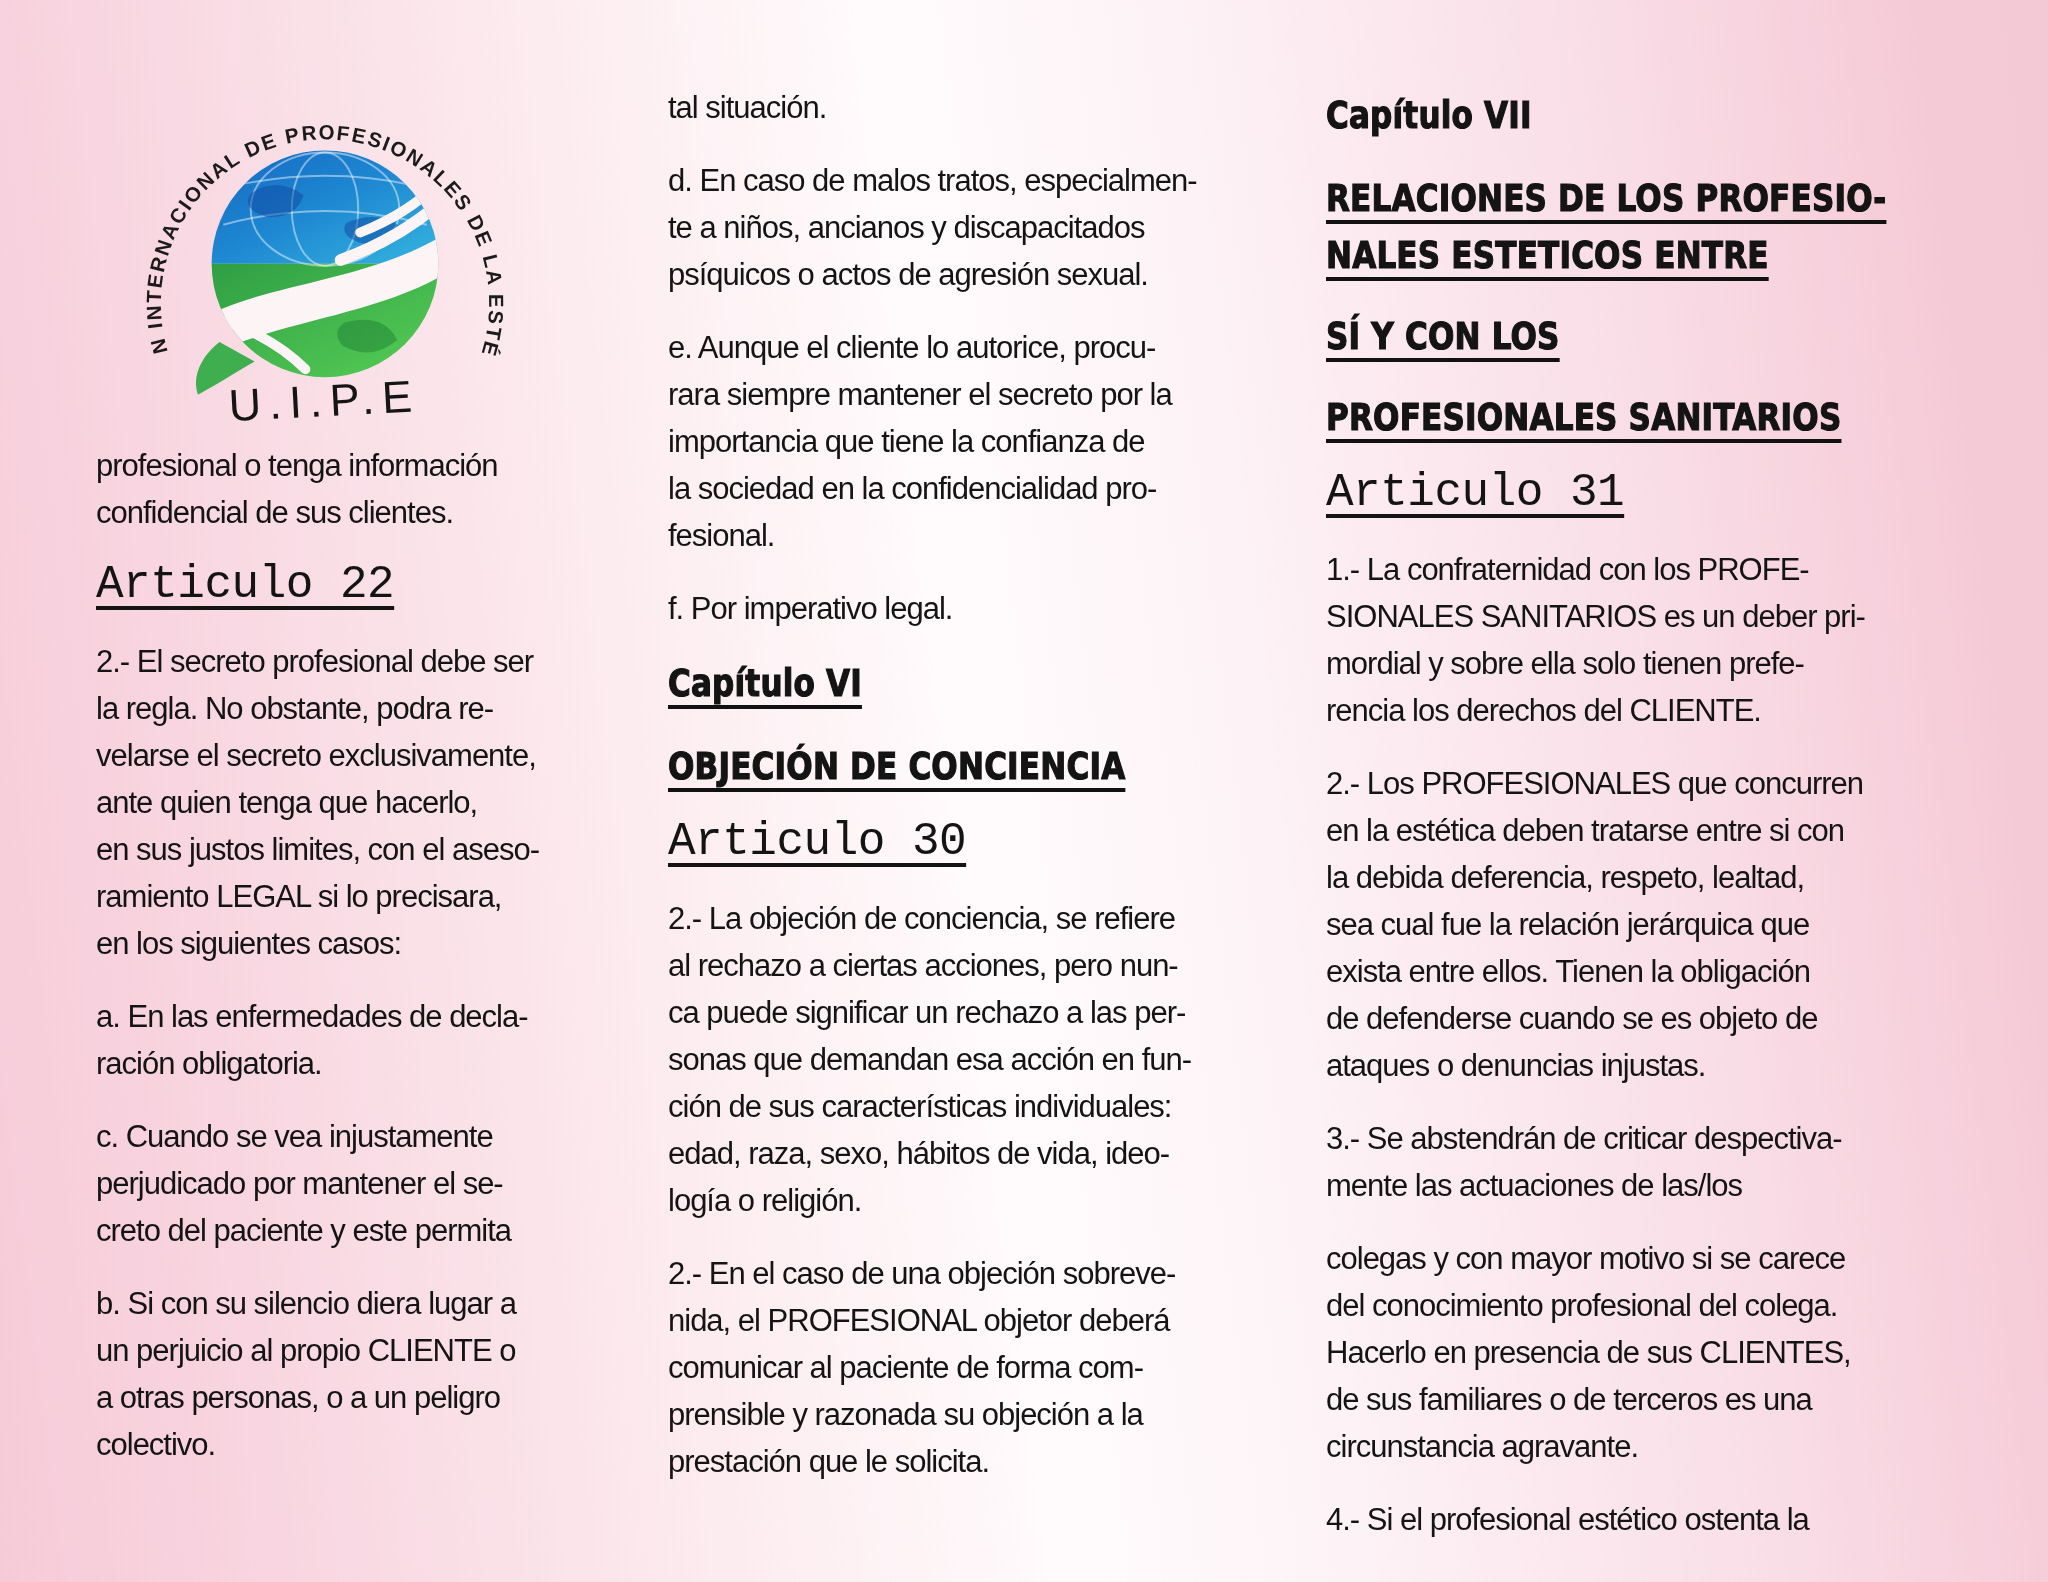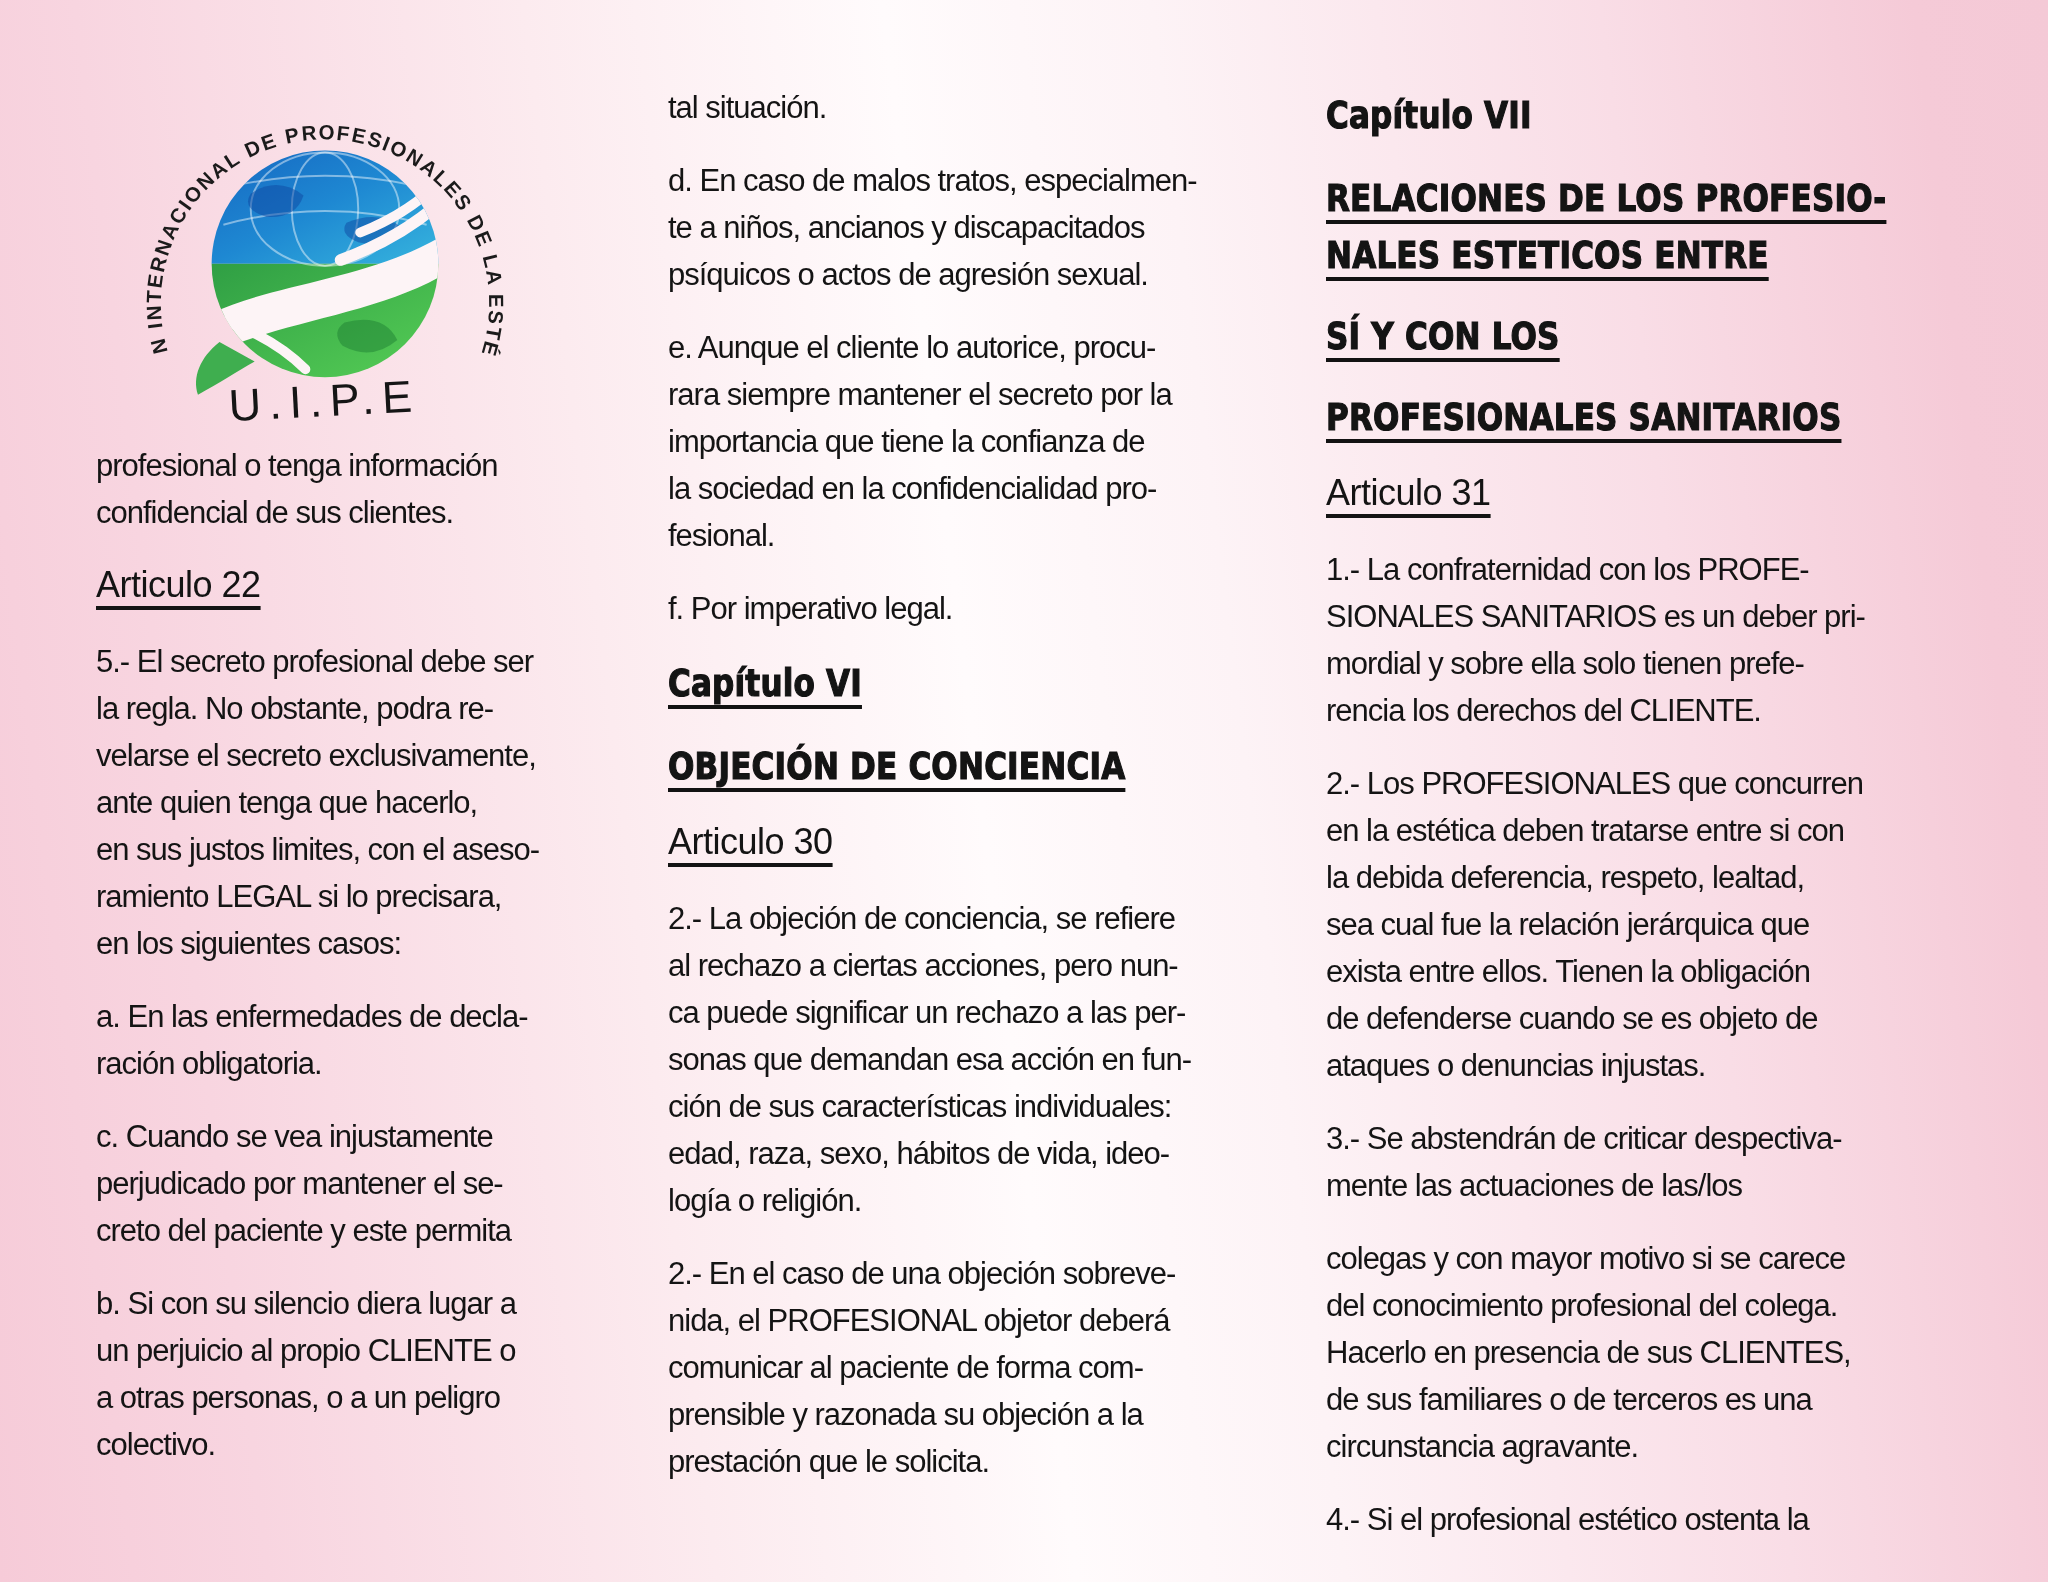--- a/index.html
+++ b/index.html
@@ -25,28 +25,29 @@
     color:#141414;
     margin:0 0 26px 0;
   }
   .p{
     font-size:31px;
     line-height:47px;
     letter-spacing:-1px;
     font-weight:500;
   }
   .article{
-    font-size:36px;
+    font-size:46px;
     line-height:46px;
     letter-spacing:-0.5px;
     font-weight:500;
     text-decoration:underline;
     text-decoration-thickness:2.5px;
     text-underline-offset:8px;
     margin-bottom:30px;
+    font-family:Liberation Mono, monospace;
   }
   .chapter,.title{
     font-family:"DejaVu Sans", sans-serif;
     font-weight:900;
     font-size:37px;
     line-height:52px;
     letter-spacing:0.2px;
     -webkit-text-stroke:1.2px #121212;
     transform:scaleX(0.84);
     transform-origin:left top;
@@ -114,21 +115,21 @@
         <text font-family="'Liberation Sans', sans-serif" font-size="10.5" font-weight="bold" fill="#1b1b1b" letter-spacing="1">
           <textPath href="#arc" startOffset="50%" text-anchor="middle">UNION INTERNACIONAL DE PROFESIONALES DE LA ESTÉTICA</textPath>
         </text>
         <text x="110" y="170" text-anchor="middle" font-family="'Liberation Sans', sans-serif" font-size="23" letter-spacing="4" fill="#151515" transform="rotate(-3 110 170)">U.I.P.E</text>
       </svg>
     </div>
     <div class="blocks">
         <div class="blk p">profesional o tenga información
 confidencial de sus clientes.</div>
         <div class="blk article u">Articulo 22</div>
-        <div class="blk p">5.- El secreto profesional debe ser
+        <div class="blk p">2.- El secreto profesional debe ser
 la regla. No obstante, podra re-
 velarse el secreto exclusivamente,
 ante quien tenga que hacerlo,
 en sus justos limites, con el aseso-
 ramiento LEGAL si lo precisara,
 en los siguientes casos:</div>
         <div class="blk p">a. En las enfermedades de decla-
 ración obligatoria.</div>
         <div class="blk p">c. Cuando se vea injustamente
 perjudicado por mantener el se-

